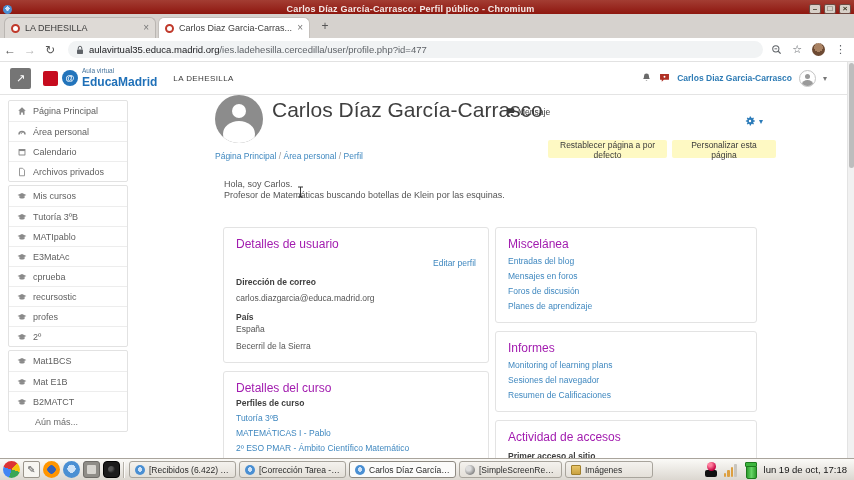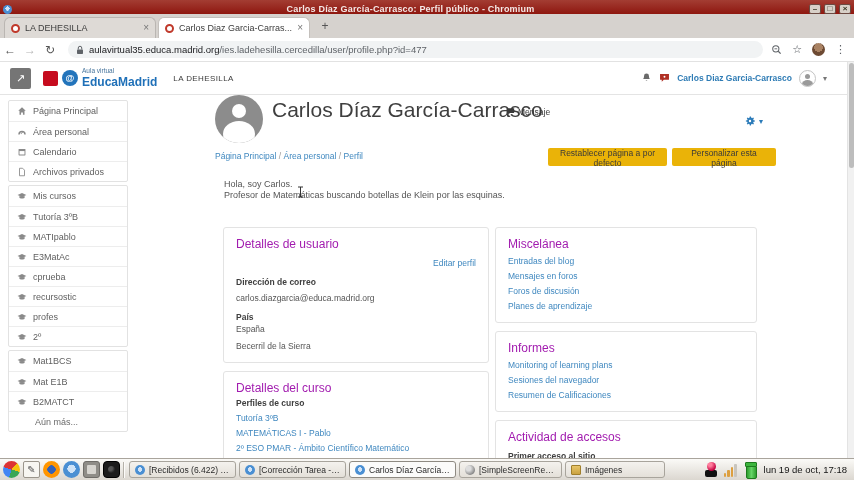--- a/index.html
+++ b/index.html
@@ -104,21 +104,21 @@
   .avatar-big::after { content:""; position:absolute; top:26px; left:8px; width:32px;
     height:26px; border-radius:50%; background:#fff; }
   .profile-name { position:absolute; left:272px; top:36px; font-size:21px; color:#3f3f3f; }
   .msg-link { position:absolute; left:506px; top:45px; display:flex; gap:3px;
     align-items:flex-start; font-size:8.5px; color:#3a3a3a; }
   .gear-menu { position:absolute; left:744px; top:53px; display:flex; align-items:center;
     gap:3px; color:#2b7bb9; }
   .gear-menu .caret { color:#2b7bb9; }
   .breadcrumb { position:absolute; left:215px; top:89px; font-size:8.5px; color:#9a9a9a; }
   .breadcrumb a { color:#3e87bf; text-decoration:none; }
-  .pg-btn { position:absolute; top:86px; height:18px; background:#eab308; border:none;
+  .pg-btn { position:absolute; top:78px; height:18px; background:#fef9c3; border:none;
     border-radius:2px; font-size:8.5px; color:#3a3a3a; padding:0 8px;
     font-family:inherit; }
   .pg-btn.reset { left:548px; width:119px; }
   .pg-btn.custom { left:672px; width:104px; }
   .description { position:absolute; left:224px; top:117px; font-size:9px; color:#555;
     line-height:11px; }
   .ibeam { position:absolute; left:297px; top:124px; }
   
   .col { position:absolute; top:165px; }
   .col-left { left:223px; width:266px; }
@@ -156,21 +156,21 @@
   .task-btn { height:17px; display:flex; align-items:center; gap:4px; padding:0 5px;
     font-size:8.5px; color:#2a2a2a; background:linear-gradient(#f4f2ee,#e4e0d9);
     border:1px solid #a8a49c; border-radius:3px; white-space:nowrap; overflow:hidden; }
   .task-btn.active { background:#fbfbfa; border-color:#8e8a82; }
   .task-btn .ticon { width:10px; height:10px; border-radius:50%; flex:none; }
   .ticon.chromium { background:radial-gradient(circle at 50% 45%, #cfe3f7 0 32%, #4a8fd3 33%); }
   .ticon.gray-ball { background:radial-gradient(circle at 35% 35%, #ddd 0 25%, #8a8a8a 70%); }
   .ticon.folder { border-radius:1px; background:linear-gradient(#e8c56a,#caa23f);
     border:1px solid #a07f2c; }
   .task-btn .tlabel { overflow:hidden; text-overflow:ellipsis; }
-  .w107 { width:107px; } .w103 { width:103px; } .w88 { width:100px; }
+  .w107 { width:107px; } .w103 { width:103px; } .w88 { width:88px; }
   .tray { margin-left:auto; display:flex; align-items:center; gap:5px; }
   .tray-ssr { width:15px; height:15px; position:relative; }
   .tray-ssr::before { content:""; position:absolute; bottom:0; left:1px; width:12px; height:7px;
     background:#111; border-radius:2px; }
   .tray-ssr::after { content:""; position:absolute; top:0; left:3px; width:9px; height:9px;
     border-radius:50%; background:radial-gradient(circle at 35% 30%, #ff7d9c 0 20%, #c4003f 70%, #7d0029); }
   .tray-bars { width:15px; height:14px; position:relative; }
   .tray-bars i { position:absolute; bottom:0; width:2.5px; background:#dd9f3f; border-radius:1px; }
   .tray-bars i:nth-child(1){ left:0; height:4px; }
   .tray-bars i:nth-child(2){ left:3.5px; height:7px; }

